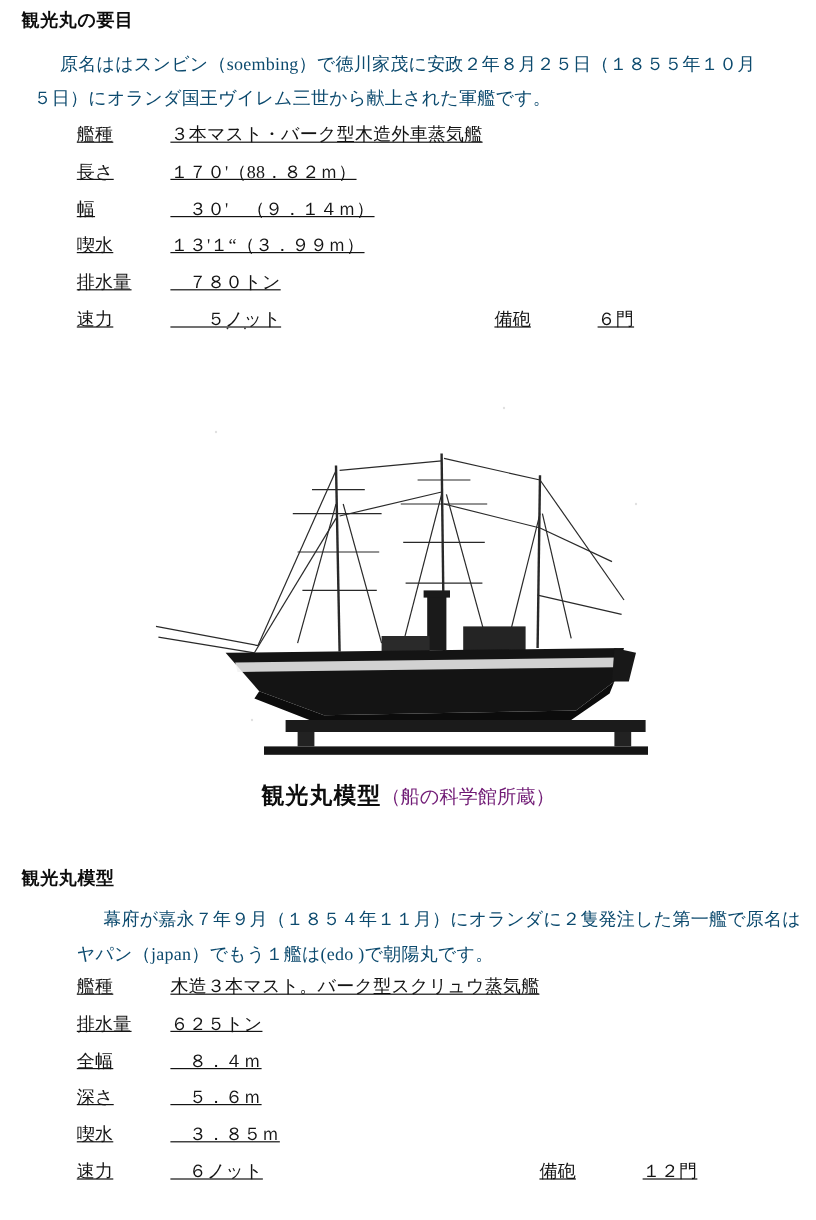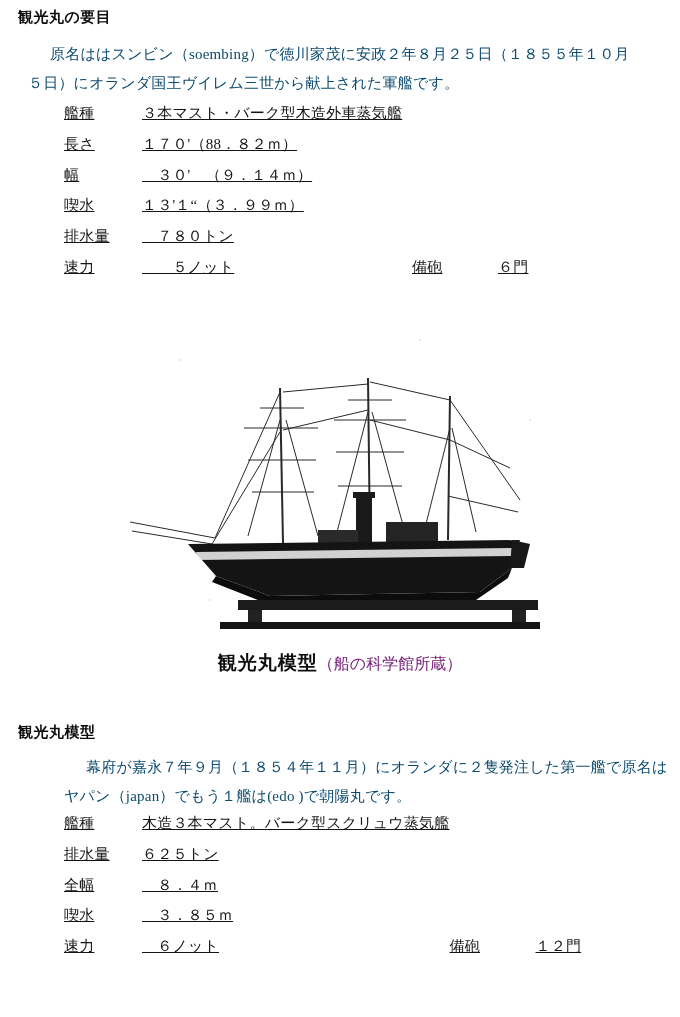--- a/index.html
+++ b/index.html
@@ -304,20 +304,26 @@
         <td class="spec-extra-label"></td>
         <td class="spec-extra-value"></td>
       </tr>
       <tr>
         <td class="spec-label">全幅</td>
         <td class="spec-value">　８．４ｍ</td>
         <td class="spec-extra-label"></td>
         <td class="spec-extra-value"></td>
       </tr>
       <tr>
+        <td class="spec-label">深さ</td>
+        <td class="spec-value">　５．６ｍ</td>
+        <td class="spec-extra-label"></td>
+        <td class="spec-extra-value"></td>
+      </tr>
+      <tr>
         <td class="spec-label">喫水</td>
         <td class="spec-value">　３．８５ｍ</td>
         <td class="spec-extra-label"></td>
         <td class="spec-extra-value"></td>
       </tr>
       <tr>
         <td class="spec-label">速力</td>
         <td class="spec-value">　６ノット</td>
         <td class="spec-extra-label">備砲</td>
         <td class="spec-extra-value">１２門</td>

